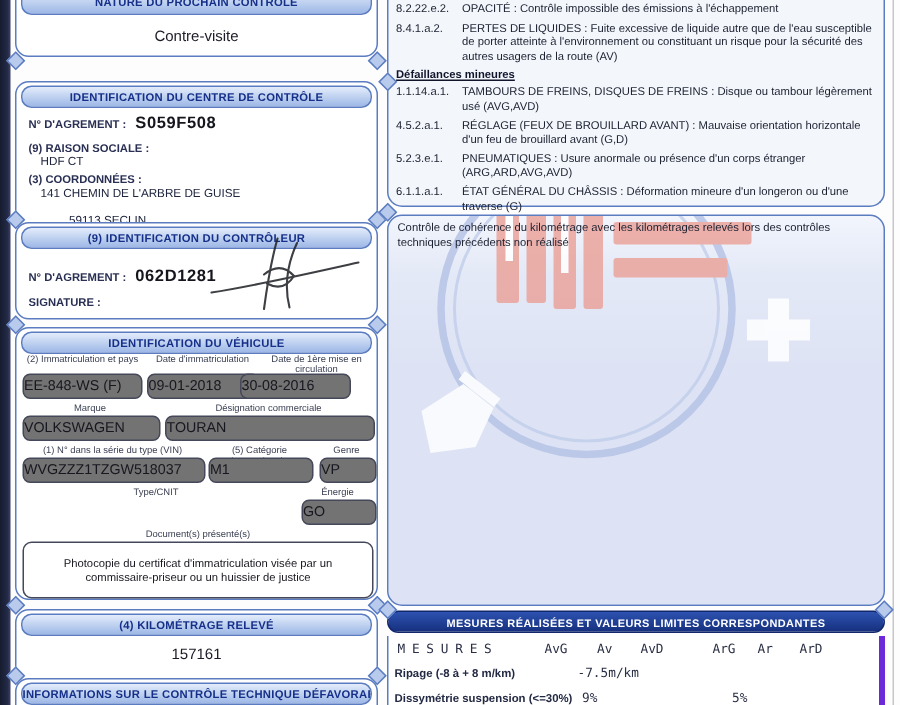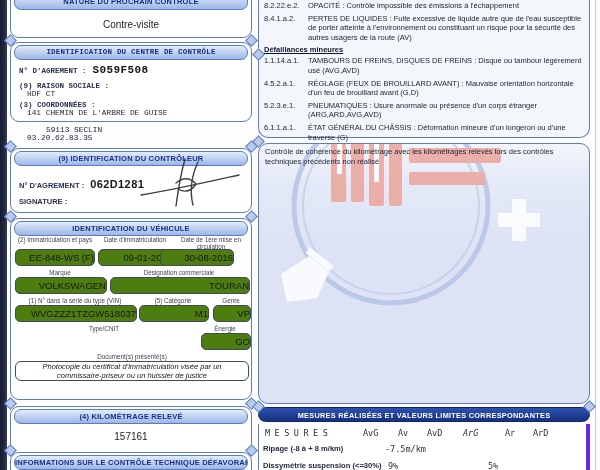--- a/index.html
+++ b/index.html
@@ -24,21 +24,21 @@
 
   
   .lbl{font-size:7.5px;font-weight:bold;color:#2a3054;}
   .val-strong{font-size:11px;font-weight:bold;color:#15151d;letter-spacing:.4px;}
   .addr{font-size:7.8px;color:#20263f;}
   .row-flex{display:flex;align-items:baseline;gap:6px;}
 
   
   .flabel{position:absolute;font-size:6.3px;color:#3a3f52;text-align:center;line-height:7px;}
   .field{position:absolute;height:15px;line-height:15px;border:1px solid #45485a;border-radius:5px;
-         background:#4d7c0f;text-align:right;font-size:9.5px;color:#17171f;white-space:nowrap;overflow:hidden;}
+         background:#737373;text-align:left;font-size:9.5px;color:#17171f;white-space:nowrap;overflow:hidden;}
   .field-multi{position:absolute;border:1px solid #45485a;border-radius:6px;background:#fff;
          font-size:7.5px;line-height:9px;text-align:center;color:#17171f;
          display:flex;align-items:center;justify-content:center;padding:2px 4px;box-sizing:border-box;}
 
   
   .defects-box{position:absolute;left:0;top:-2px;width:332px;height:140px;box-sizing:border-box;
         border:1px solid #5b7cc0;border-top:none;border-radius:0 0 10px 10px;
         background:#f3f6fb;padding:3px 5px 0 5px;}
   .d-item{display:flex;margin-bottom:3px;font-size:7.5px;line-height:9.6px;color:#1b2030;}
   .d-code{flex:0 0 44px;}
@@ -71,21 +71,21 @@
   <div class="scan-edge-left"></div>
   <div class="scan-edge-right"></div>
 
   <div class="left-col">
 
     <div class="box" style="top:-10px;height:48px;">
       <div class="hdr" style="height:15px;line-height:15px;">NATURE DU PROCHAIN CONTRÔLE</div>
       <div style="text-align:center;font-size:10px;color:#1c1c28;margin-top:9px;">Contre-visite</div>
     </div>
 
-    <div class="box" style="top:42px;height:80px;font-family:Liberation Mono, monospace;">
+    <div class="box" style="top:54px;height:101px;">
       <div class="hdr">IDENTIFICATION DU CENTRE DE CONTRÔLE</div>
       <div style="padding:4px 8px 0 8px;">
         <div class="row-flex">
           <span class="lbl">N° D'AGREMENT :</span>
           <span class="val-strong">S059F508</span>
         </div>
         <div class="lbl" style="margin-top:6px;">(9) RAISON SOCIALE :</div>
         <div class="addr" style="margin-left:8px;">HDF CT</div>
         <div class="lbl" style="margin-top:3px;">(3) COORDONNÉES :</div>
         <div class="addr" style="margin-left:8px;">141 CHEMIN DE L'ARBRE DE GUISE</div>
@@ -135,21 +135,21 @@
       <div class="flabel" style="left:202px;top:78px;width:36px;">Genre</div>
       <div class="field" style="left:4px;top:86px;width:120px;">WVGZZZ1TZGW518037</div>
       <div class="field" style="left:128px;top:86px;width:68px;">M1</div>
       <div class="field" style="left:202px;top:86px;width:36px;">VP</div>
 
       <div class="flabel" style="left:4px;top:106px;width:178px;">Type/CNIT</div>
       <div class="flabel" style="left:190px;top:106px;width:48px;">Énergie</div>
       <div class="field" style="left:190px;top:114px;width:48px;">GO</div>
 
       <div class="flabel" style="left:4px;top:134px;width:234px;">Document(s) présenté(s)</div>
-      <div class="field-multi" style="left:4px;top:142px;width:234px;height:20px;font-style:italic;">Photocopie du certificat d'immatriculation visée par un commissaire-priseur ou un huissier de justice</div>
+      <div class="field-multi" style="left:4px;top:142px;width:234px;height:38px;">Photocopie du certificat d'immatriculation visée par un commissaire-priseur ou un huissier de justice</div>
     </div>
 
     <div class="box" style="top:406px;height:54px;">
       <div class="hdr">(4) KILOMÉTRAGE RELEVÉ</div>
       <div style="text-align:center;font-size:10px;color:#1c1c28;margin-top:7px;">157161</div>
     </div>
 
     <div class="box" style="top:452px;height:40px;">
       <div class="hdr">INFORMATIONS SUR LE CONTRÔLE TECHNIQUE DÉFAVORABLE</div>
     </div>
@@ -225,21 +225,21 @@
       <div class="coherence-text">Contrôle de cohérence du kilométrage avec les kilométrages relevés lors des contrôles techniques précédents non réalisé</div>
     </div>
 
     <div class="mesures-hdr">MESURES RÉALISÉES ET VALEURS LIMITES CORRESPONDANTES</div>
 
     <div class="mesures-table">
       <span class="mt-word mono">MESURES</span>
       <span class="mt-col mono" style="left:104px;">AvG</span>
       <span class="mt-col mono" style="left:139px;">Av</span>
       <span class="mt-col mono" style="left:168px;">AvD</span>
-      <span class="mt-col mono" style="left:204px;font-style:italic;">ArG</span>
+      <span class="mt-col mono" style="left:216px;">ArG</span>
       <span class="mt-col mono" style="left:246px;">Ar</span>
       <span class="mt-col mono" style="left:274px;">ArD</span>
 
       <span class="mt-rowlabel" style="top:20px;">Ripage (-8 à + 8 m/km)</span>
       <span class="mt-val mono" style="left:126px;top:20px;">-7.5m/km</span>
 
       <span class="mt-rowlabel" style="top:37px;">Dissymétrie suspension (&lt;=30%)</span>
       <span class="mt-val mono" style="left:129px;top:37px;">9%</span>
       <span class="mt-val mono" style="left:229px;top:37px;">5%</span>
     </div>

